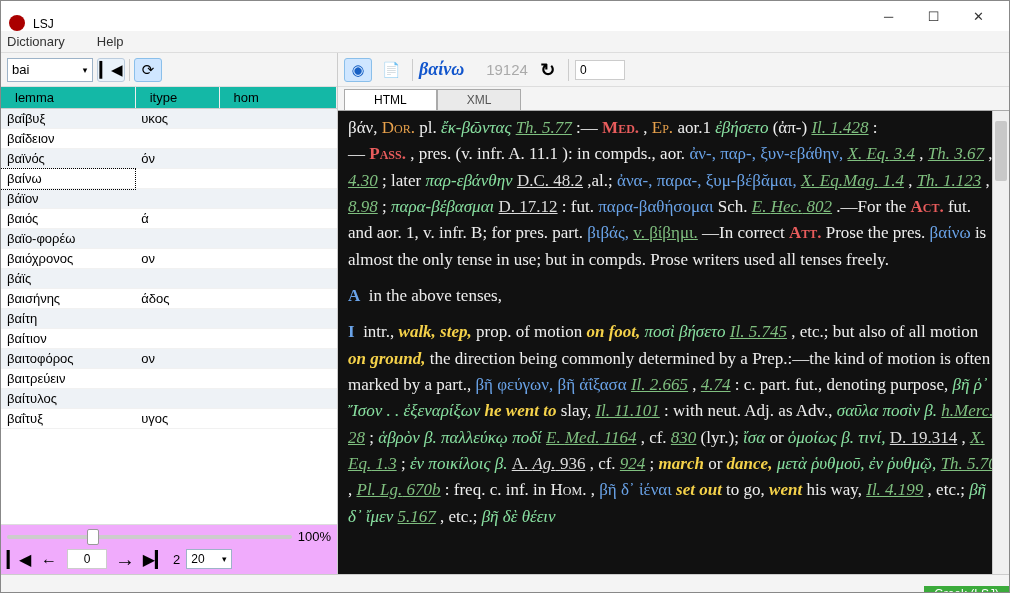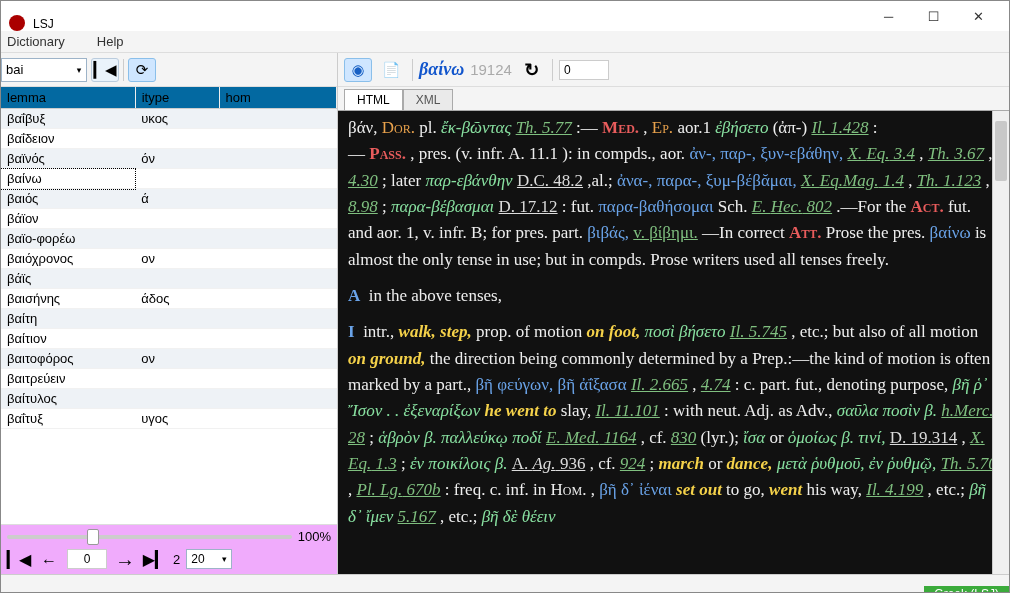--- a/index.html
+++ b/index.html
@@ -4,46 +4,46 @@
 <style>
 * { margin:0; padding:0; box-sizing:border-box; }
 body { font-family:"Segoe UI",Tahoma,sans-serif; font-size:13px; background:#fff; color:#000; width:1010px; height:593px; overflow:hidden; border:1px solid #888; position:relative; }
 .titlebar { height:30px; display:flex; align-items:flex-end; padding:0 8px; background:#fff; }
 .titlebar .logo { width:16px; height:16px; background:#a00; border-radius:50%; margin-right:8px; }
 .titlebar .title { flex:1; font-size:12px; }
 .win-btn { width:45px; height:30px; display:flex; align-items:center; justify-content:center; color:#333; }
 .menubar { height:22px; display:flex; align-items:center; padding:0 6px; gap:32px; background:#f4f4f4; border-bottom:1px solid #ddd; color:#333; }
 .main { display:flex; height:calc(100% - 30px - 22px - 18px); }
 .left { width:337px; border-right:1px solid #ccc; display:flex; flex-direction:column; background:#f7f7f8; }
-.toolbar { height:34px; display:flex; align-items:center; padding:4px 0; gap:4px; background:#f4f4f4; border-bottom:1px solid #ddd; }
+.toolbar { height:34px; display:flex; align-items:center; padding:4px 6px; gap:4px; background:#f4f4f4; border-bottom:1px solid #ddd; }
 .combo { display:flex; border:1px solid #9db3c8; background:#fff; height:24px; align-items:center; }
 .combo input { border:none; outline:none; padding:0 4px; font-size:13px; width:70px; }
 .combo .dd { width:14px; text-align:center; font-size:9px; }
 .tb-btn { width:28px; height:24px; border:1px solid #bcd; background:#eaf3fb; display:flex; align-items:center; justify-content:center; font-size:15px; border-radius:3px; }
 .sel { background:#cfe6ff; border-color:#8abfea; }
 .grid { flex:1; overflow:auto; background:#fff; }
 .grid table { width:100%; border-collapse:collapse; font-size:13px; }
-.grid th { text-align:left; font-weight:400; padding:3px 6px; background:#0369a1; border-bottom:1px solid #ccc; border-right:1px solid #eee; position:sticky; top:0; }
+.grid th { text-align:left; font-weight:400; padding:3px 14px; background:#14b8a6; border-bottom:1px solid #ccc; border-right:1px solid #eee; position:sticky; top:0; }
 .grid td { padding:2px 6px; border-bottom:1px solid #f1f1f1; }
 .grid tr:nth-child(odd) td { background:#eef2f6; }
 .grid tr:nth-child(even) td { background:#fff; }
 .grid tr.cur td { background:#fff; }
 .grid tr.cur td:first-child { outline:1px dotted #000; }
 .left-footer { padding:4px 6px; background:#f0abfc; border-top:1px solid #ddd; }
 .slider-row { display:flex; align-items:center; gap:6px; }
 .slider-track { flex:1; height:4px; background:#ccc; position:relative; border-radius:2px; }
 .slider-thumb { position:absolute; top:-6px; width:12px; height:16px; background:#fff; border:1px solid #999; border-radius:2px; left:28%; }
 .nav-row { display:flex; align-items:center; gap:6px; margin-top:4px; }
 .nav-btn { width:24px; height:22px; display:flex; align-items:center; justify-content:center; font-size:16px; }
 .right { flex:1; display:flex; flex-direction:column; background:#111; position:relative; }
 .right-toolbar { height:34px; display:flex; align-items:center; padding:4px 6px; gap:6px; background:#f4f4f4; border-bottom:1px solid #ddd; }
 .entry-title { font-size:18px; color:#1155cc; font-weight:700; font-style:italic; font-family:Georgia,serif; }
-.entry-id { color:#aaa; font-size:15px; margin-left:0; }
+.entry-id { color:#aaa; font-size:15px; margin-left:16px; }
 .tabstrip { height:24px; display:flex; align-items:flex-end; background:#f4f4f4; padding-left:6px; gap:0; border-bottom:1px solid #aaa; }
-.tab { padding:3px 12px; border:1px solid #aaa; border-bottom:none; background:#eaeaea; font-size:12px; color:#555; }
+.tab { padding:3px 29px; border:1px solid #aaa; border-bottom:none; background:#eaeaea; font-size:12px; color:#555; }
 .tab.active { background:#fff; color:#000; }
 .content { flex:1; overflow:auto; background:#111; color:#eee; font-family:Georgia,'Times New Roman',serif; font-size:17px; line-height:1.55; padding:4px 10px 10px; position:relative; }
 .scrollbar-v { width:17px; background:#f0f0f0; position:absolute; right:0; top:58px; bottom:0; border-left:1px solid #ccc; }
 .scrollbar-v .thumb{ position:absolute; left:2px; right:2px; top:10px; height:60px; background:#c8c8c8; border-radius:2px; }
 .content a { color:#7fbf7f; text-decoration:underline; }
 .cy { color:#6aa3e8; }
 .or { color:#e9a24c; font-variant:small-caps; }
 .sc { font-variant:small-caps; }
 .kw { color:#f5d24a; font-weight:700; font-style:italic; }
 .gr { color:#88e0a0; font-style:italic; }
@@ -111,27 +111,27 @@
               <td>βαϊνός</td>
               <td>όν</td>
               <td></td>
             </tr>
             <tr class="cur">
               <td>βαίνω</td>
               <td></td>
               <td></td>
             </tr>
             <tr>
+              <td>βάϊον</td>
+              <td></td>
+              <td></td>
+            </tr>
+            <tr>
               <td>βαιός</td>
               <td>ά</td>
-              <td></td>
-            </tr>
-            <tr>
-              <td>βάϊον</td>
-              <td></td>
               <td></td>
             </tr>
             <tr>
               <td>βαϊο-φορέω</td>
               <td></td>
               <td></td>
             </tr>
             <tr>
               <td>βαιόχρονος</td>
               <td>ον</td>

